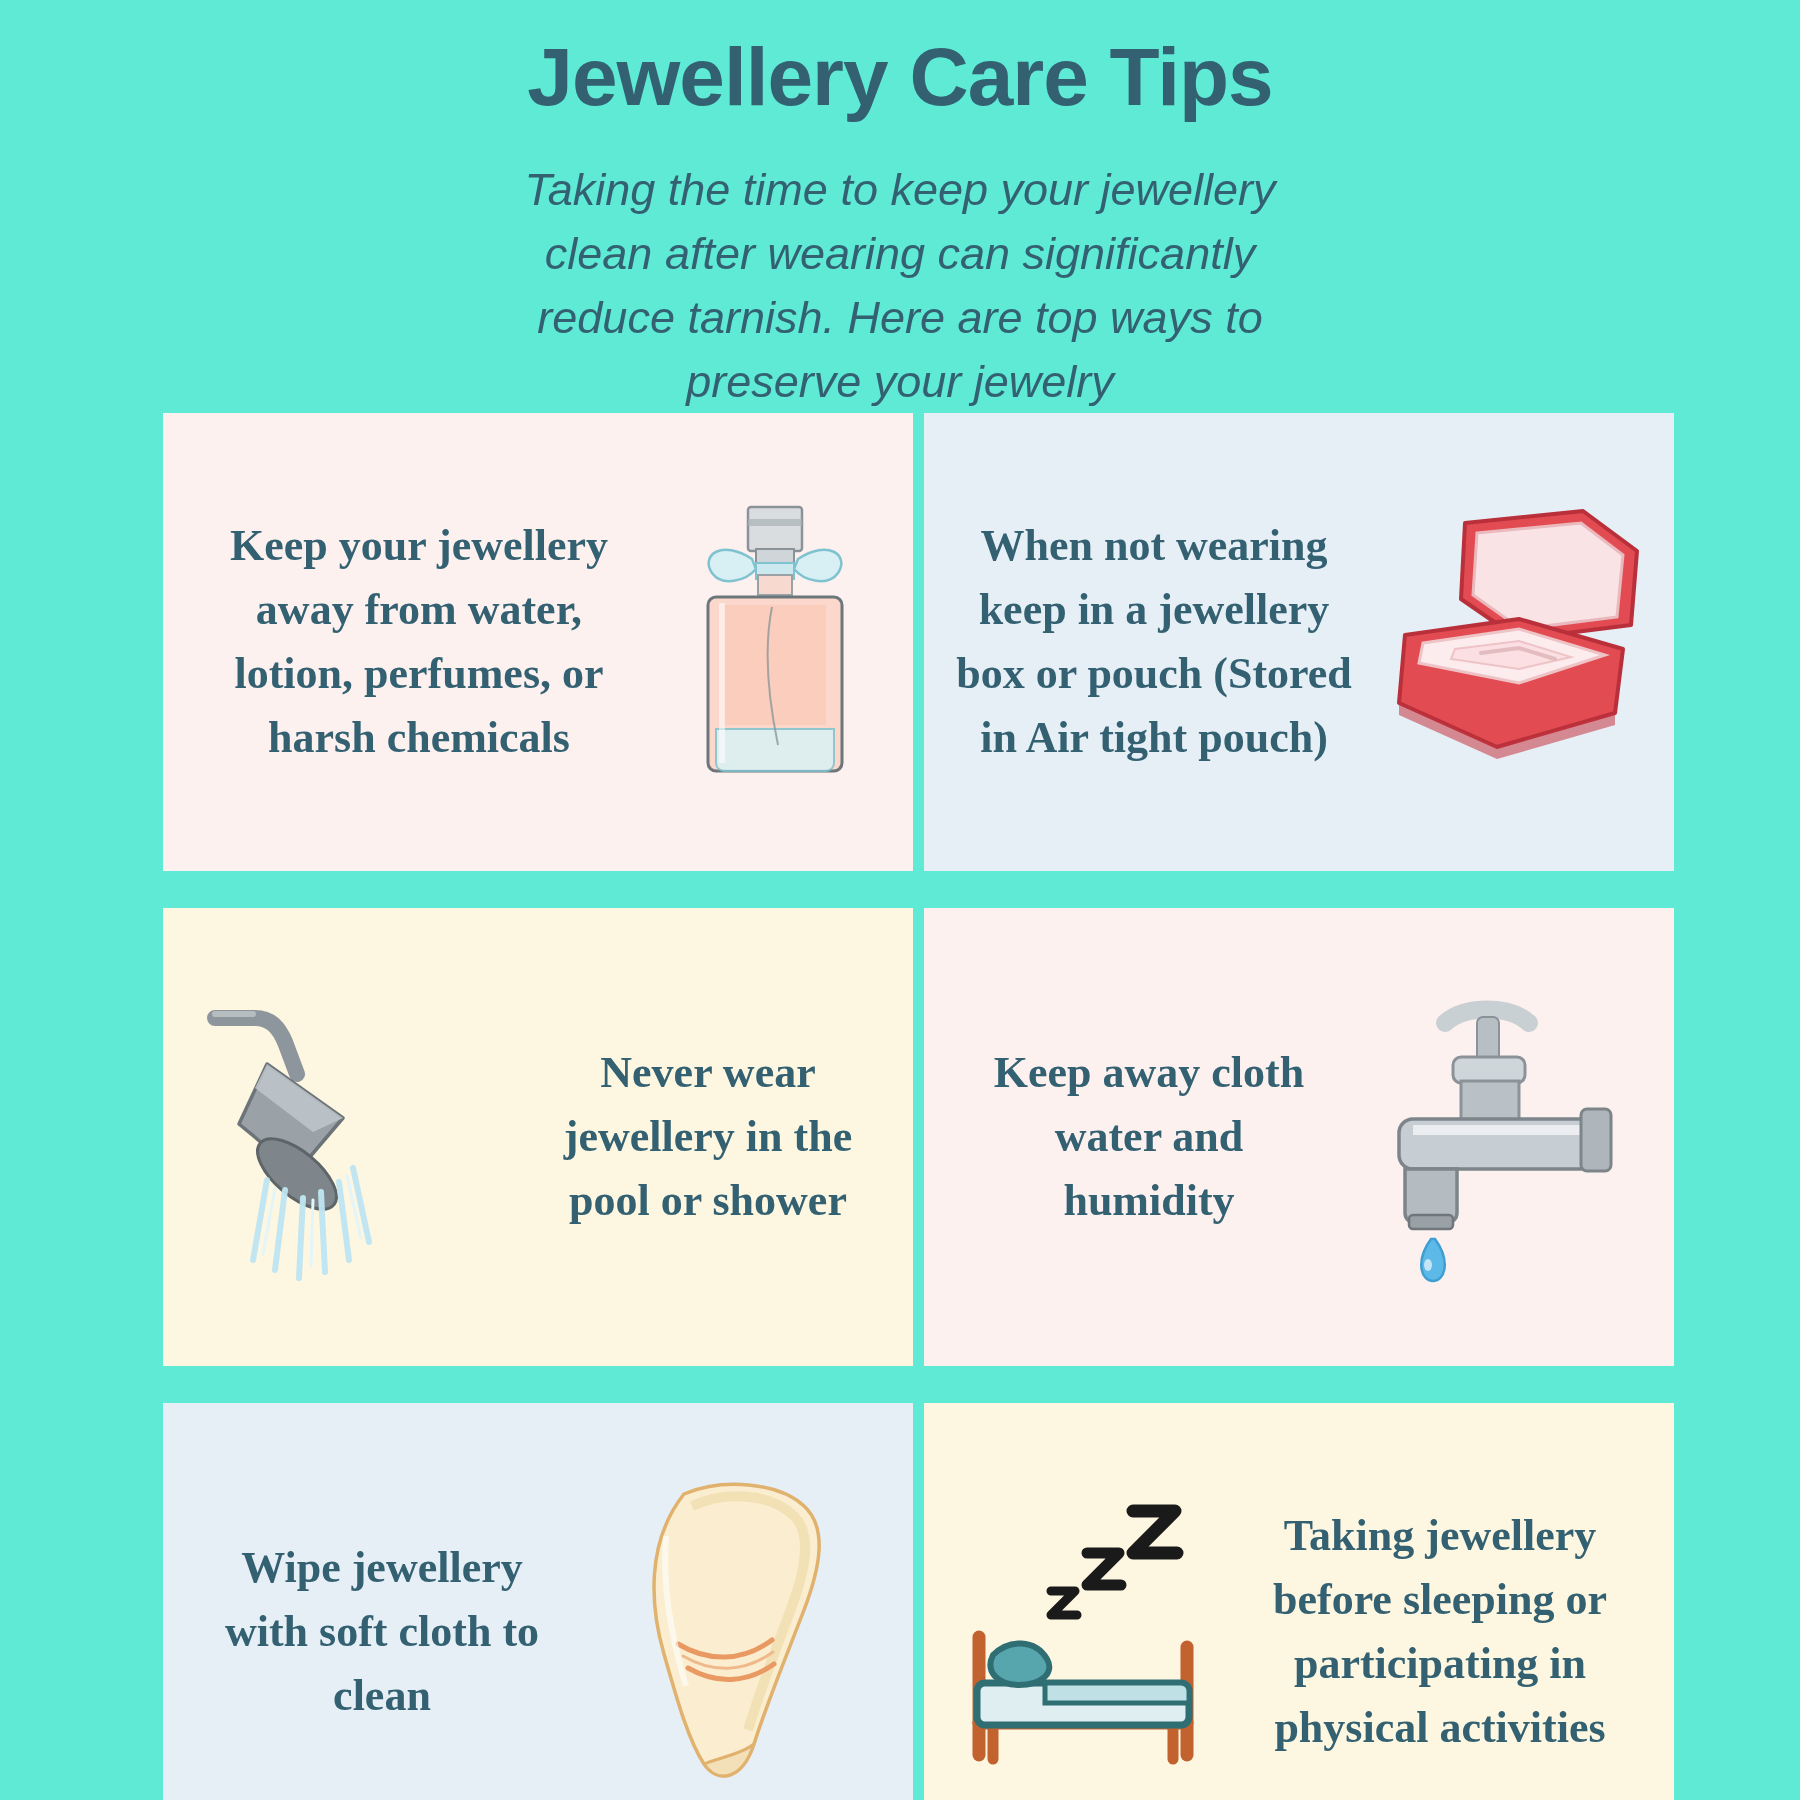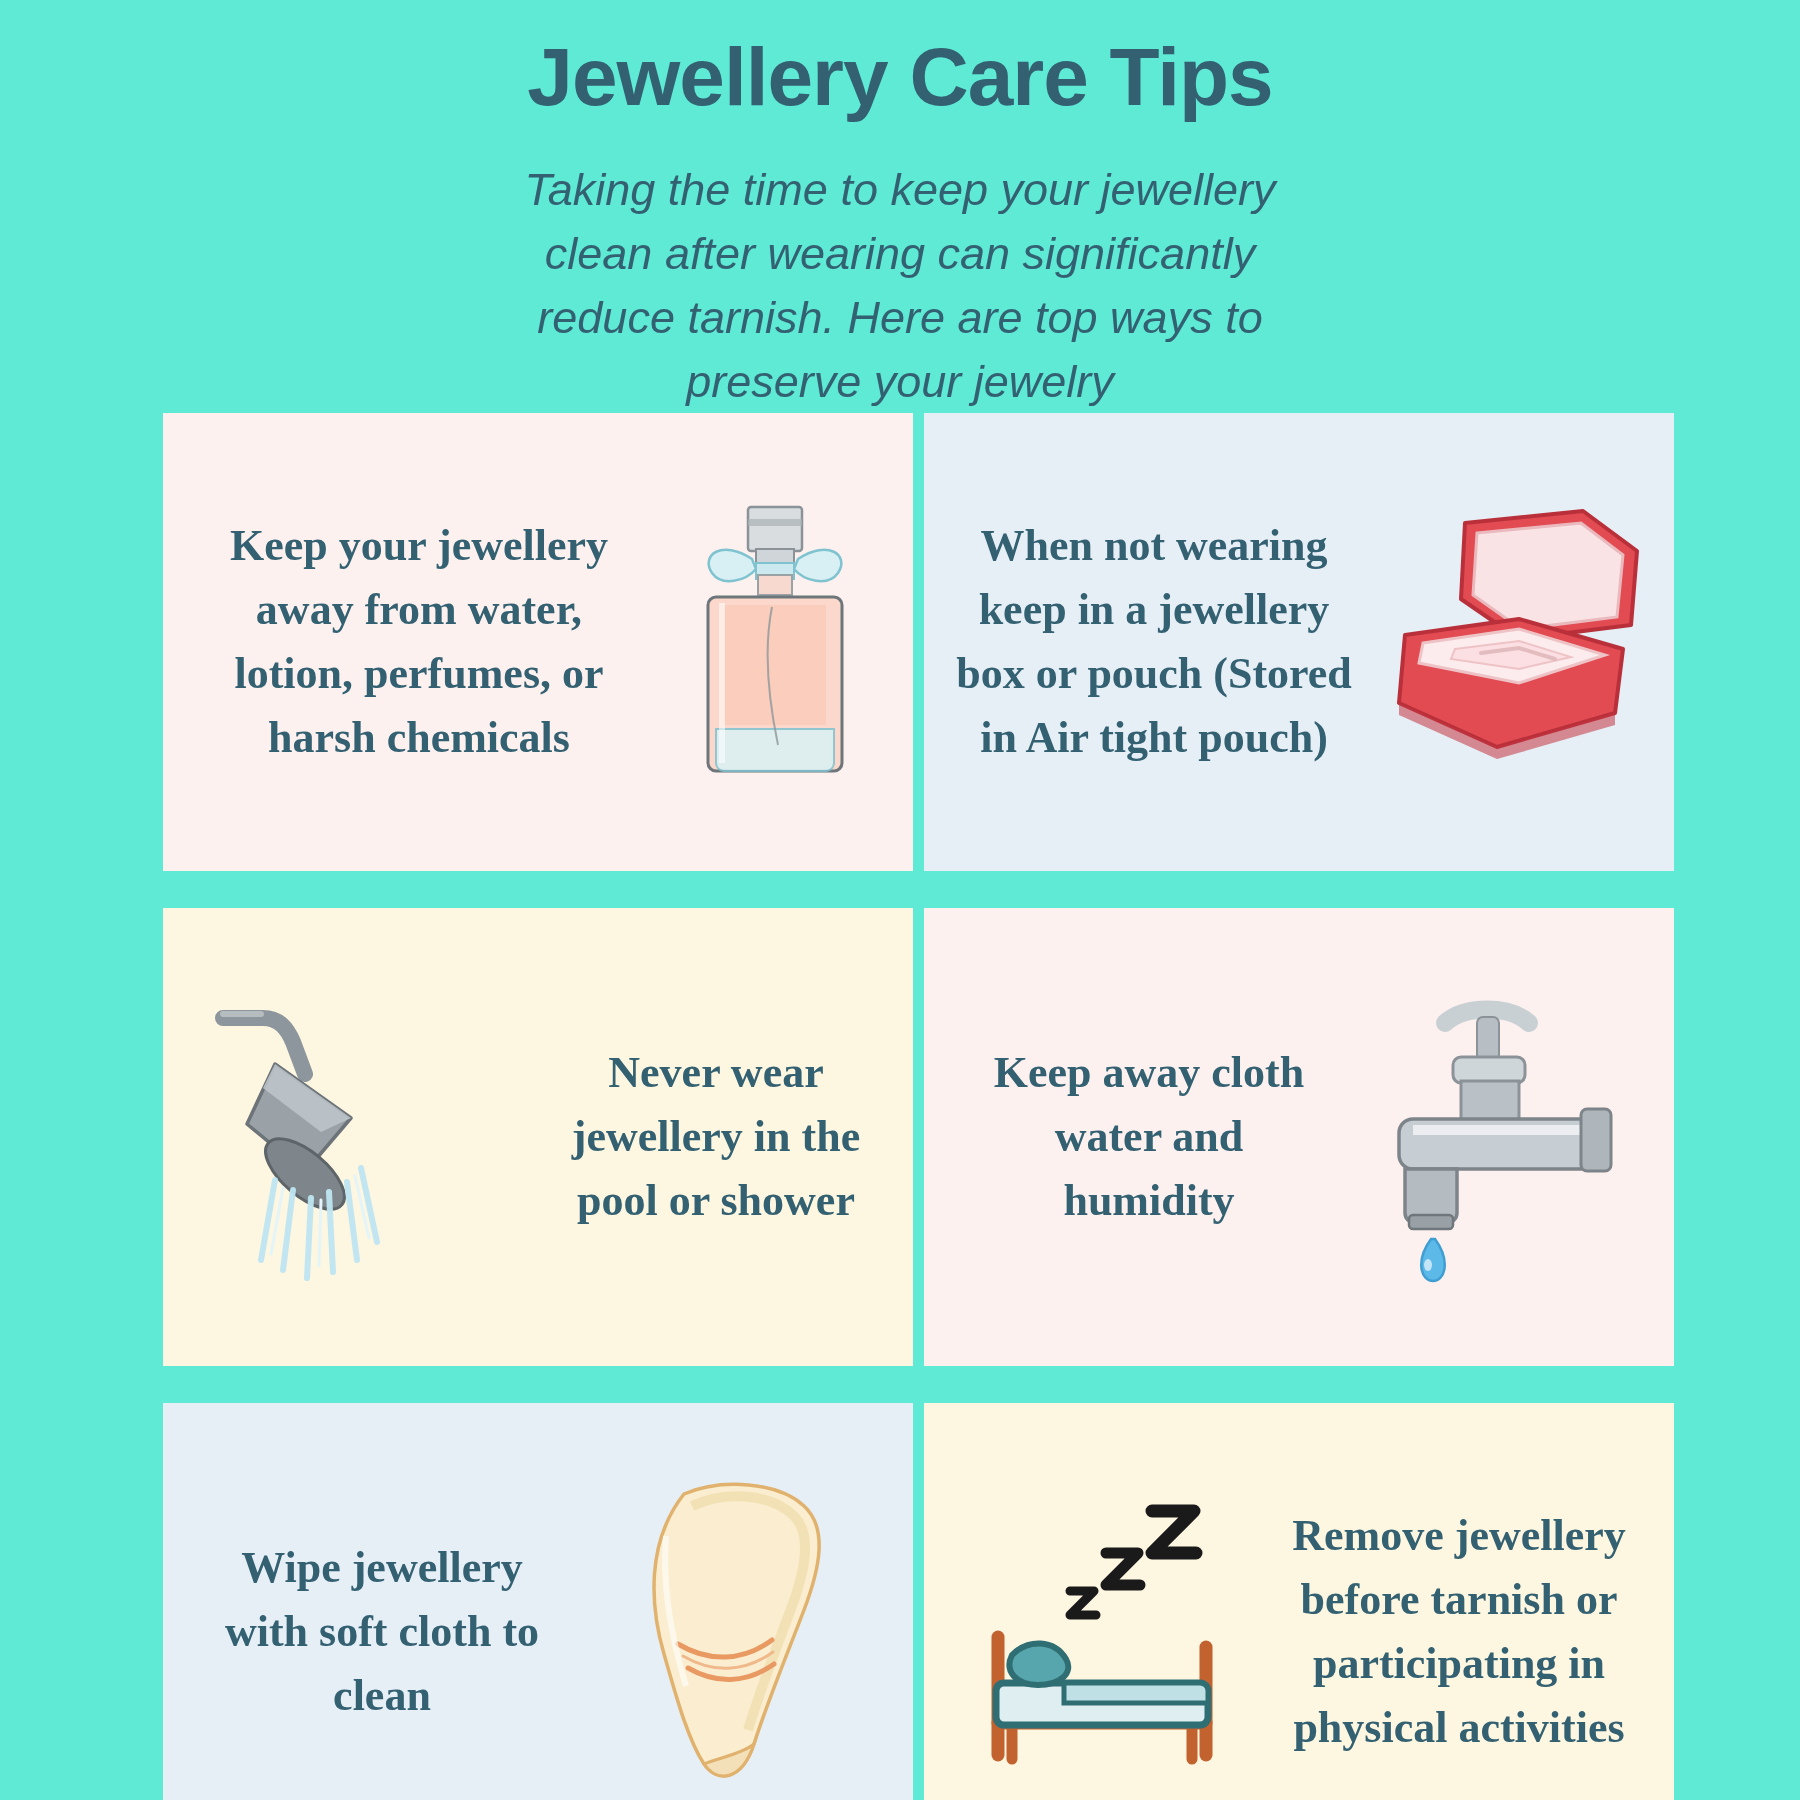--- a/index.html
+++ b/index.html
@@ -59,21 +59,21 @@
 
   .card {
     position: relative;
     display: flex;
     align-items: center;
     overflow: hidden;
   }
 
   .card.pink  { background: #fdf1ef; }
   .card.blue  { background: #e6eef6; }
-  .card.cream { background: #fdf6e0; justify-content: center; }
+  .card.cream { background: #fdf6e0; }
 
   .card-text {
     font-family: "Liberation Serif", serif;
     font-weight: bold;
     font-size: 44px;
     line-height: 1.45;
     color: #336172;
     text-align: center;
     flex: 0 0 auto;
   }
@@ -274,17 +274,17 @@
           <path d="M38 236 v36" stroke="#c2622f" stroke-width="11" stroke-linecap="round" fill="none"></path>
           <path d="M218 236 v36" stroke="#c2622f" stroke-width="11" stroke-linecap="round" fill="none"></path>
 
           <path d="M30 196 h196 a8 8 0 0 1 8 8 v26 a8 8 0 0 1 -8 8 h-196 a8 8 0 0 1 -8 -8 v-26 a8 8 0 0 1 8 -8 z" fill="#dfeef0" stroke="#2f6f74" stroke-width="7"></path>
 
           <path d="M90 196 h136 a8 8 0 0 1 8 8 v12 h-144 z" fill="#bfe0e4" stroke="#2f6f74" stroke-width="5"></path>
 
           <path d="M38 168 C54 152 80 152 92 172 C100 186 86 198 64 198 C42 198 30 184 38 168 Z" fill="#57a6ad" stroke="#2f6f74" stroke-width="6"></path>
         </svg>
       </div>
-      <div class="card-text">Remove jewellery before tarnish or participating in physical activities</div>
+      <div class="card-text">Taking jewellery before sleeping or participating in physical activities</div>
     </div>
 
   </div>
 </div>
 
 </body></html>

